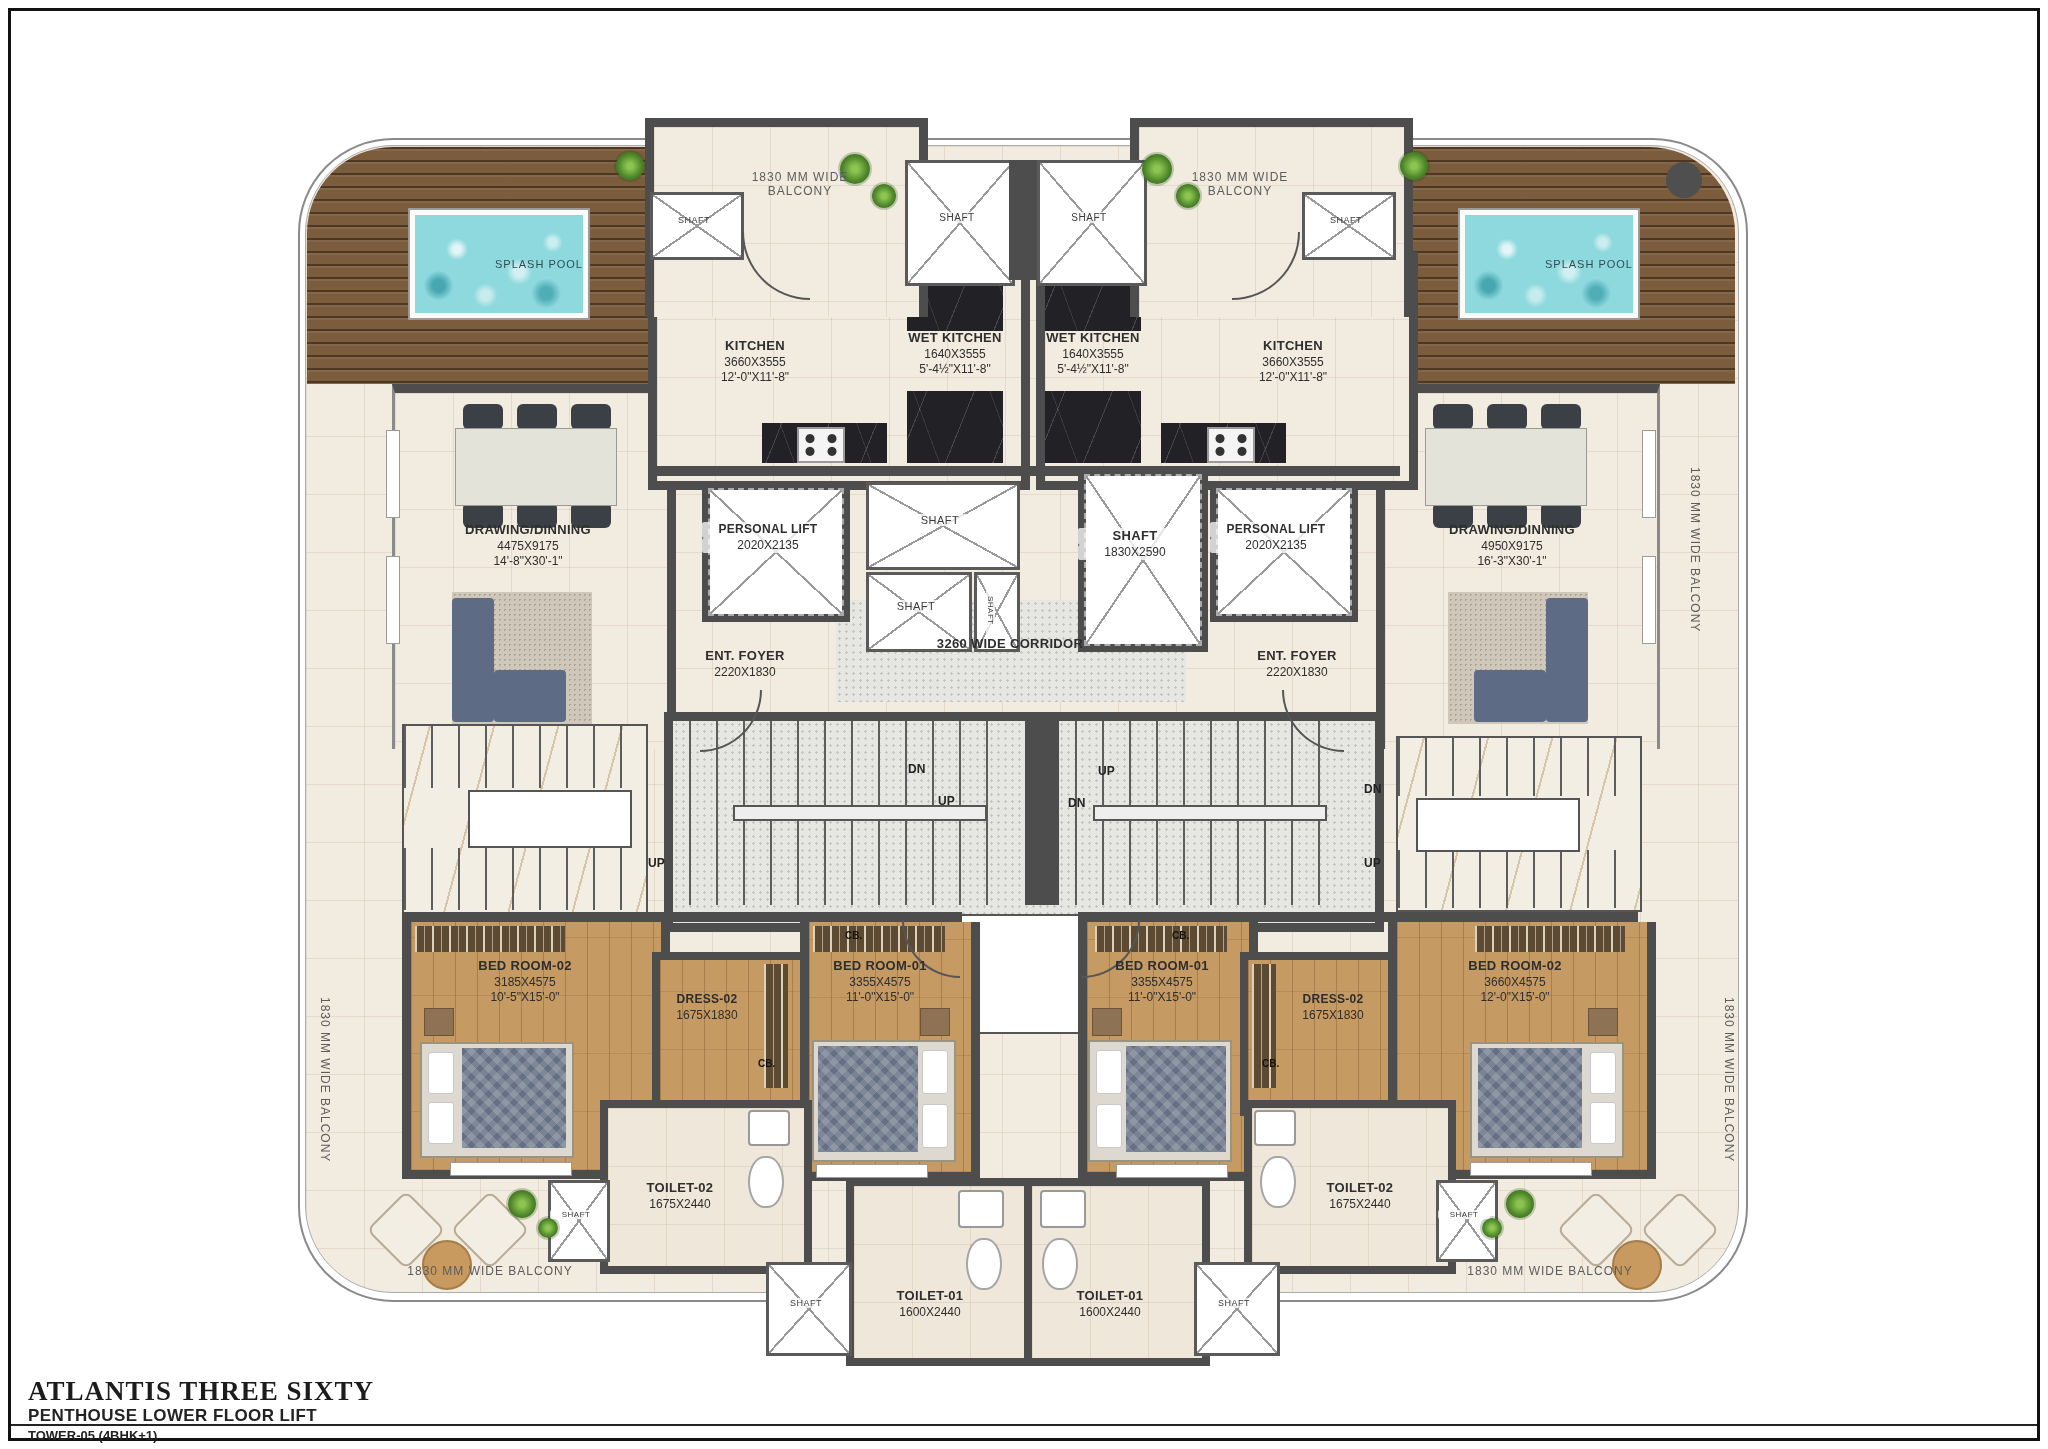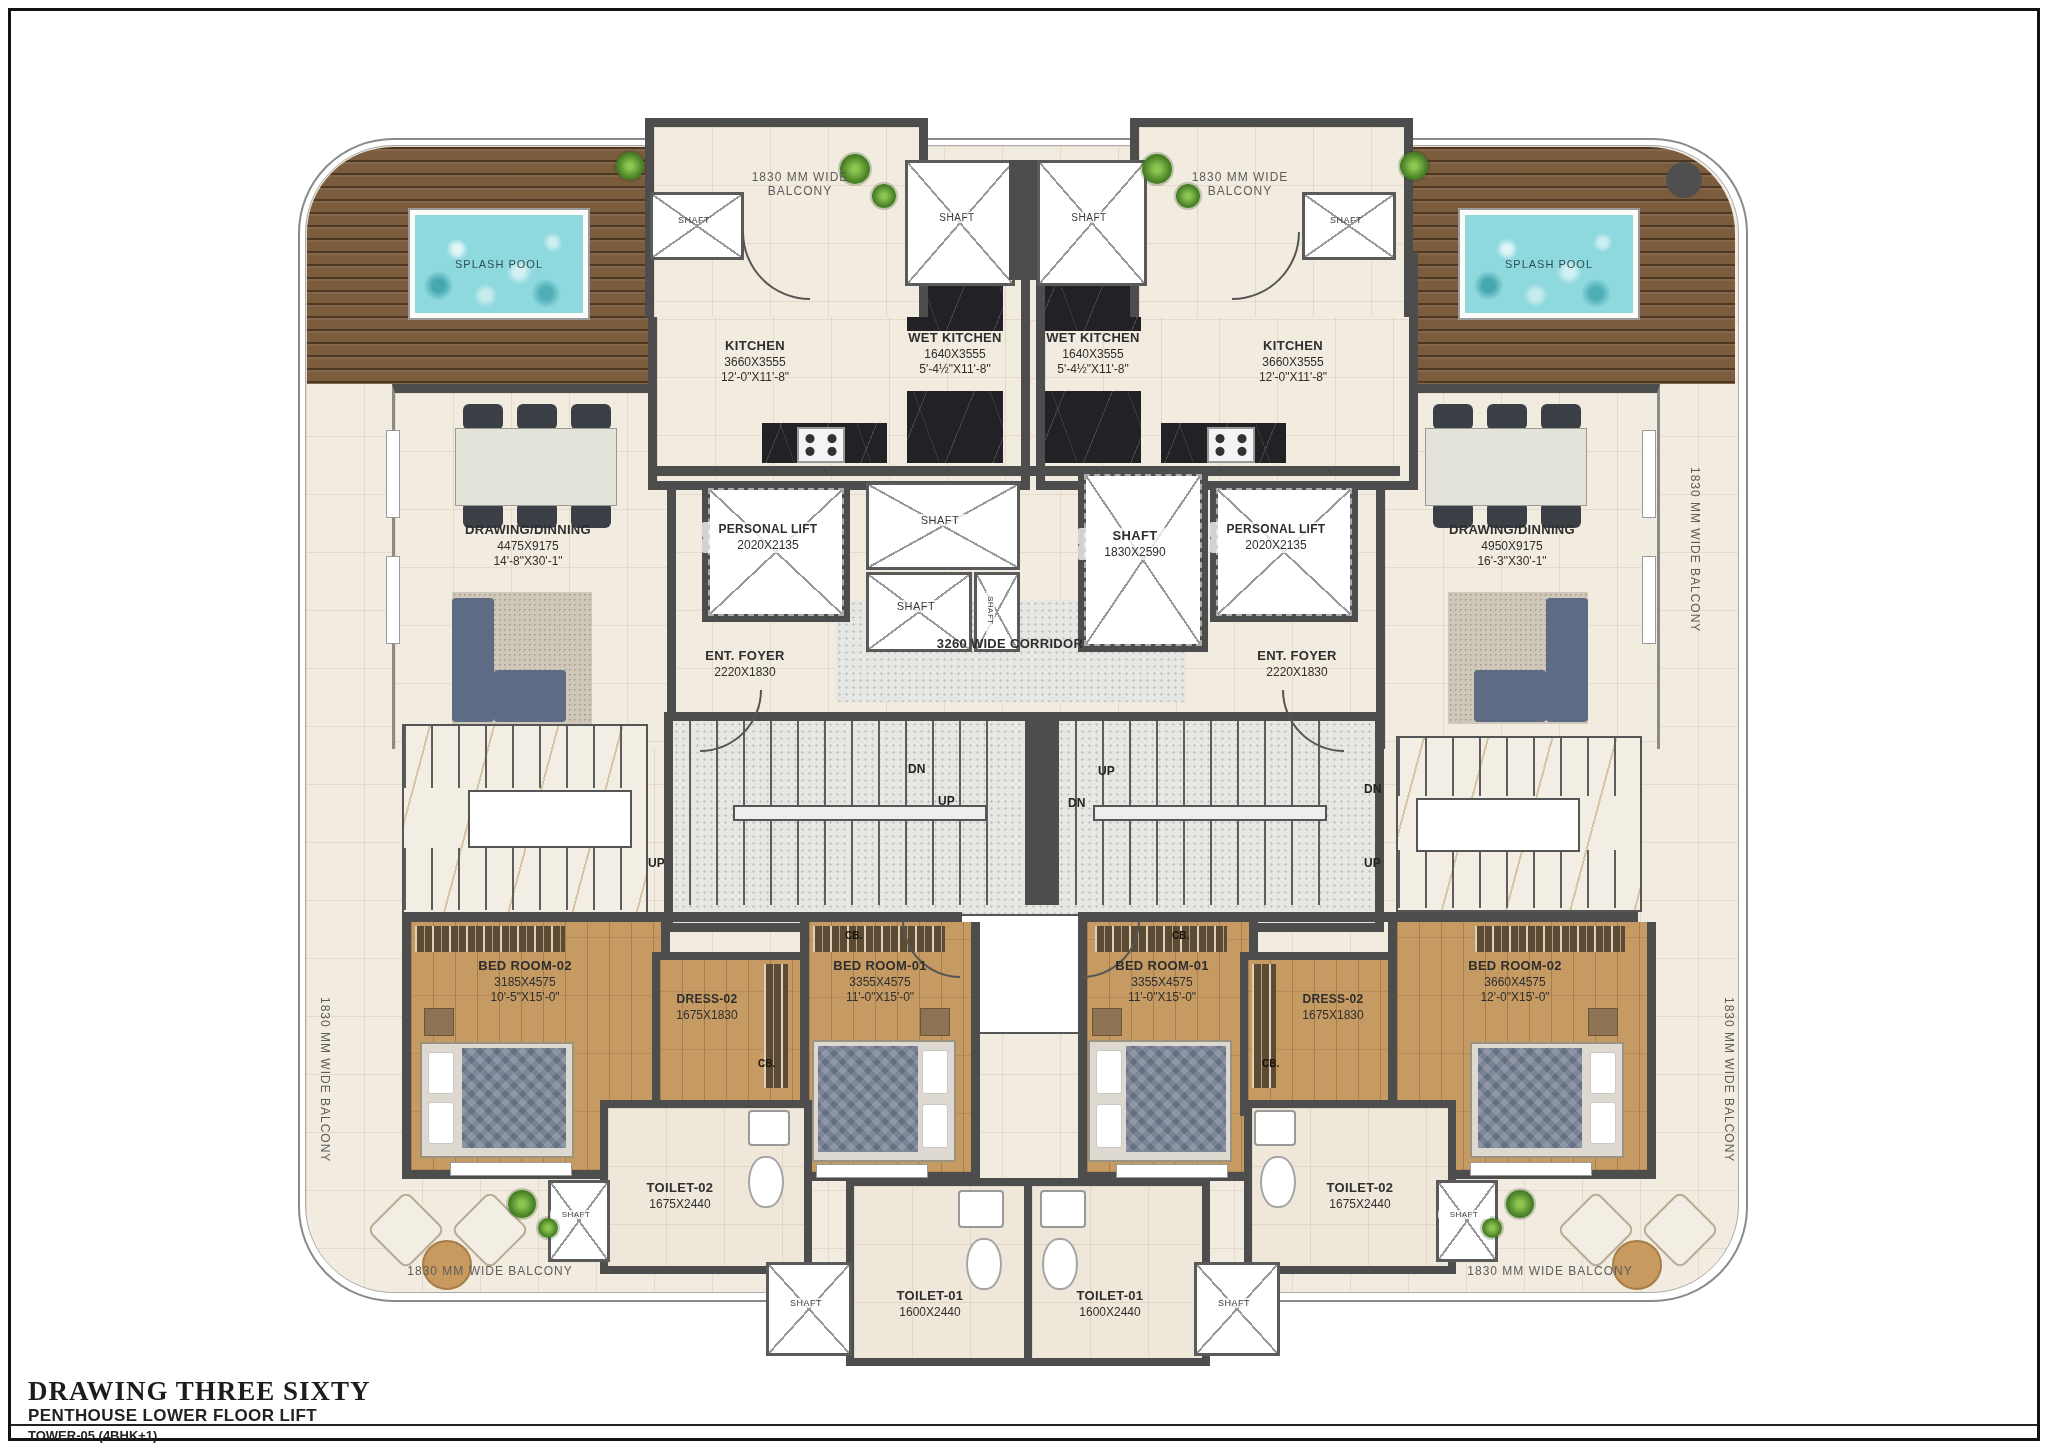--- a/index.html
+++ b/index.html
@@ -42,21 +42,21 @@
   .pillow{position:absolute;background:#fff;border:1px solid #c9c9c9;border-radius:3px}
   .duvet{position:absolute;background-color:#667084;background-image:repeating-linear-gradient(45deg,rgba(255,255,255,.16) 0 6px,transparent 6px 12px),repeating-linear-gradient(-45deg,rgba(255,255,255,.13) 0 6px,transparent 6px 12px)}
   .nstand{background:#8d7354;border:1px solid #6c543a;z-index:20}
   .stove{background-color:#f4f4f4;background-image:radial-gradient(circle at 25% 30%,#333 4px,transparent 5px),radial-gradient(circle at 75% 30%,#333 4px,transparent 5px),radial-gradient(circle at 25% 70%,#333 4px,transparent 5px),radial-gradient(circle at 75% 70%,#333 4px,transparent 5px);border:2px solid #999;z-index:21}
   .sink{background:#e8e8e8;border:2px solid #999;box-shadow:inset 0 0 0 4px #fff;z-index:21}
   .basin{position:absolute;background:#fff;border:2px solid #999;border-radius:4px;z-index:21}
   .wc{position:absolute;background:#fff;border:2px solid #a5a5a5;border-radius:45%/50%;z-index:21}
   .plant{position:absolute;border-radius:50%;background:radial-gradient(circle,#8cc550 15%,#4c8428 60%,#2f5d18 100%);box-shadow:0 0 0 2px rgba(40,80,20,.25);z-index:28}
   .dchair{position:absolute;background:#f3eee3;border:2px solid #b9ac96;border-radius:8px;transform:rotate(45deg);z-index:20}
   .rtable{position:absolute;background:#c89a5f;border:2px solid #a57d48;border-radius:50%;z-index:20}
-  .pool{position:absolute;border:5px solid #fbfbf8;box-shadow:0 0 0 2px #9a9a9a;display:flex;align-items:center;justify-content:center;z-index:22}
+  .pool{position:absolute;border:5px solid #fbfbf8;box-shadow:0 0 0 2px #9a9a9a;display:flex;align-items:center;justify-content:flex-end;z-index:22}
   .pool span{font-size:11px;letter-spacing:1px;color:#2f4f55}
   
   .tb-project{position:absolute;left:28px;top:1376px;font-family:"Liberation Serif",serif;font-weight:700;font-size:27px;letter-spacing:1px;color:#1c1c1c}
   .tb-plan{position:absolute;left:28px;top:1406px;font-weight:700;font-size:17px;letter-spacing:.4px;color:#222}
   .tb-rule{position:absolute;left:11px;right:11px;top:1424px;height:0;border-top:2px solid #222}
   .tb-tower{position:absolute;left:28px;top:1428px;font-weight:700;font-size:13px;color:#222}
 </style>
 </head>
 <body>
 
@@ -373,17 +373,17 @@
   <div class="plant" style="left:872px;top:184px;width:24px;height:24px"></div>
   <div class="plant" style="left:1142px;top:154px;width:30px;height:30px"></div>
   <div class="plant" style="left:1176px;top:184px;width:24px;height:24px"></div>
   <div class="plant" style="left:616px;top:152px;width:28px;height:28px"></div>
   <div class="plant" style="left:1400px;top:152px;width:28px;height:28px"></div>
   <div class="plant" style="left:508px;top:1190px;width:28px;height:28px"></div>
   <div class="plant" style="left:538px;top:1218px;width:20px;height:20px"></div>
   <div class="plant" style="left:1506px;top:1190px;width:28px;height:28px"></div>
   <div class="plant" style="left:1482px;top:1218px;width:20px;height:20px"></div>
 
-  <div class="tb-project">DRAWING THREE SIXTY</div>
+  <div class="tb-project">ATLANTIS THREE SIXTY</div>
   <div class="tb-plan">PENTHOUSE LOWER FLOOR LIFT</div>
   <div class="tb-rule"></div>
   <div class="tb-tower">TOWER-05 (4BHK+1)</div>
 </div>
 
 </body></html>

